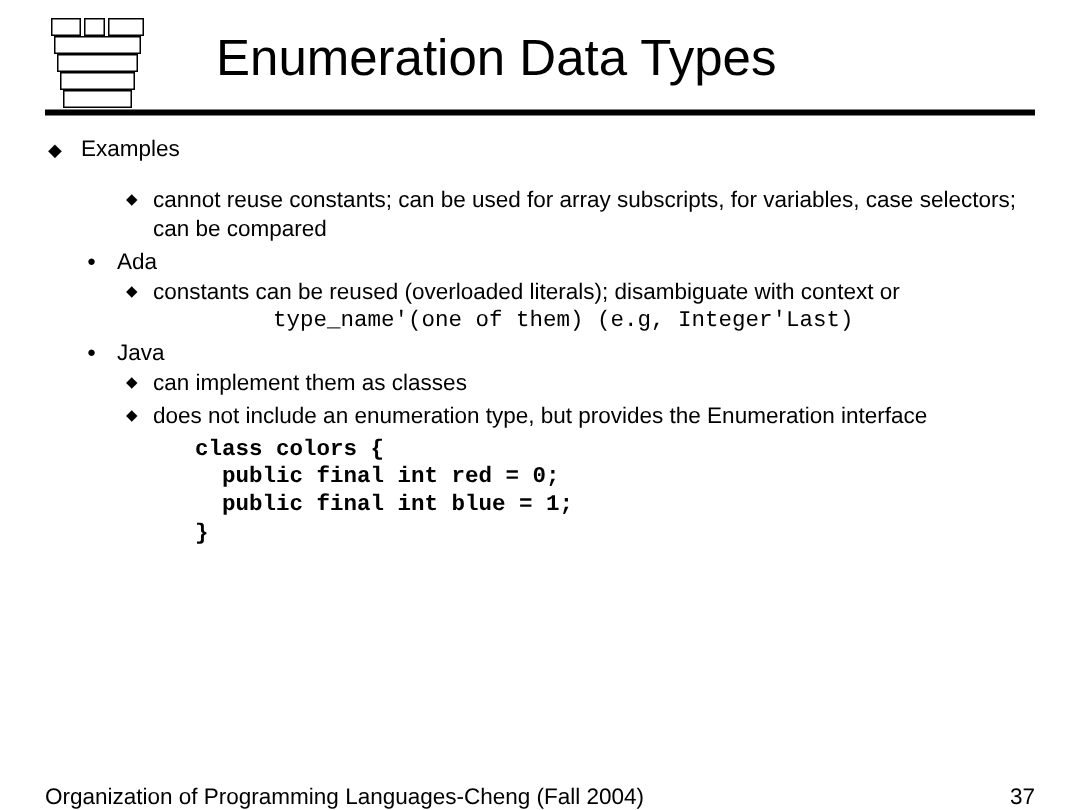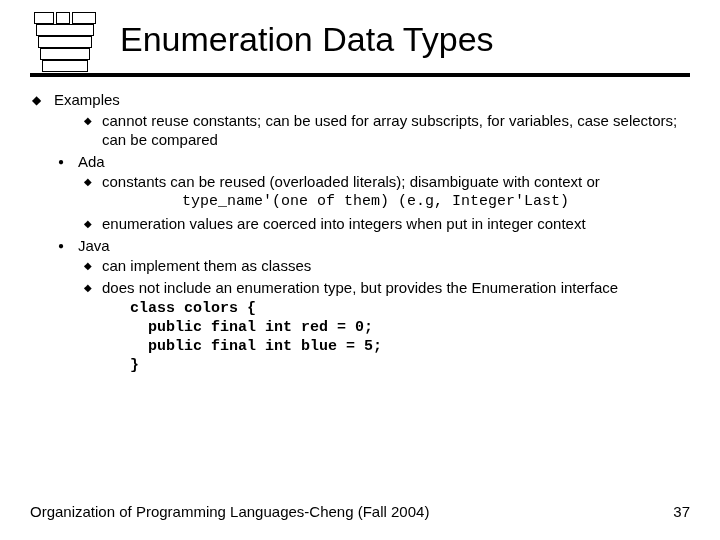--- a/index.html
+++ b/index.html
@@ -17,20 +17,21 @@
     position: relative;
     height: 100%;
     box-sizing: border-box;
   }
   .header {
     display: flex;
     align-items: center;
     border-bottom: 4px solid black;
     padding-bottom: 6px;
     margin-bottom: 14px;
+    gap: 24px;
   }
   .logo {
     width: 70px;
     height: 55px;
     margin-right: 20px;
     position: relative;
     flex-shrink: 0;
   }
   .layer {
     position: absolute;
@@ -49,37 +50,37 @@
   .l3 { left: 8px;  top: 24px; width: 52px; height: 10px; }
   .l4 { left: 10px; top: 36px; width: 48px; height: 10px; }
   .l5 { left: 12px; top: 48px; width: 44px; height: 10px; }
   .title {
     font-size: 34px;
     font-weight: normal;
   }
   .content {
     font-size: 15px;
   }
-  .b1 { padding-left: 24px; position: relative; margin-bottom: 4px; }
+  .b1 { padding-left: 24px; position: relative; margin-bottom: 17px; }
   .b1::before { content: "◆"; position: absolute; left: 2px; top: 2px; font-size: 12px; }
   .b2 { padding-left: 48px; position: relative; margin-bottom: 3px; }
   .b2::before { content: "●"; position: absolute; left: 28px; top: 3px; font-size: 10px; }
   .b3 { padding-left: 72px; position: relative; margin-bottom: 3px; line-height: 1.25; }
   .b3::before { content: "◆"; position: absolute; left: 54px; top: 3px; font-size: 10px; }
   .code {
     font-family: "Courier New", monospace;
     font-weight: bold;
     white-space: pre;
     padding-left: 100px;
     line-height: 1.25;
     font-size: 15px;
   }
   .footer {
     position: absolute;
-    bottom: 20px;
+    bottom: 0;
     left: 30px;
     right: 30px;
     display: flex;
     justify-content: space-between;
     font-size: 15px;
   }
 </style>
 </head>
 <body>
 
@@ -101,28 +102,27 @@
     <div class="b1">Examples</div>
 
     <div class="b3">cannot reuse constants; can be used for array subscripts, for variables, case selectors; can be compared</div>
 
     <div class="b2">Ada</div>
     <div class="b3">
       <span>constants can be reused (overloaded literals); disambiguate with context or</span><br>
       <span style="padding-left: 80px; display:inline-block;font-family:Liberation Mono, monospace;">type_name'(one of them)    (e.g,  Integer'Last)</span>
     </div>
 
-    <div class="b3">enumeration values are coerced into integers when put in integer context</div>
 
     <div class="b2">Java</div>
     <div class="b3">can implement them as classes</div>
     <div class="b3">does not include an enumeration type, but provides the Enumeration interface</div>
     <div class="code">class colors {
   public final int red = 0;
-  public final int blue = 5;
+  public final int blue = 1;
 }</div>
   </div>
 
   <div class="footer">
     <span>Organization of Programming Languages-Cheng (Fall 2004)</span>
     <span>37</span>
   </div>
 </div>
 
 </body></html>

